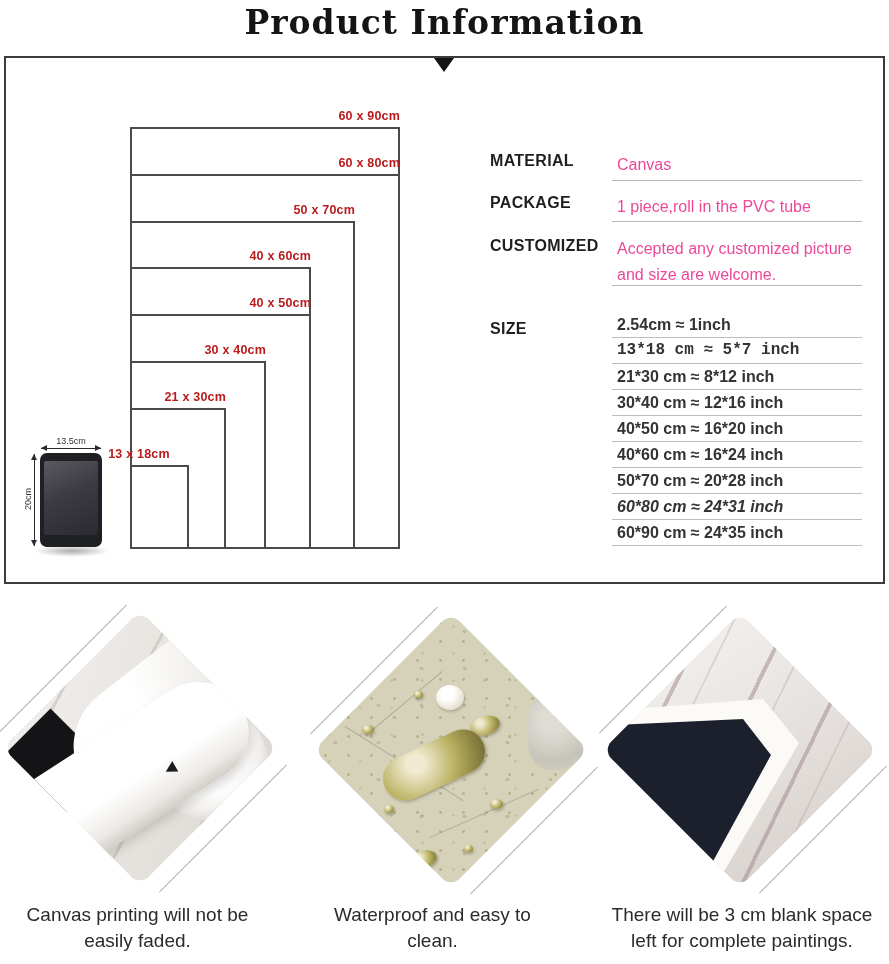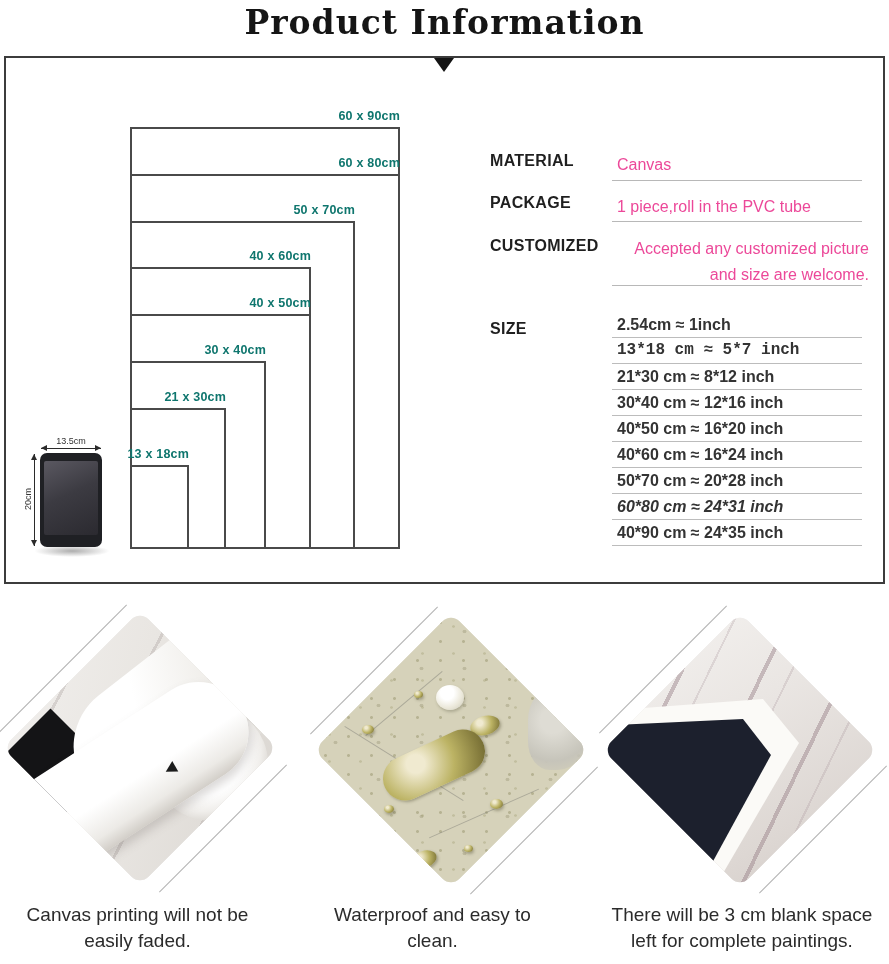--- a/index.html
+++ b/index.html
@@ -15,21 +15,21 @@
   
   .info-box { position:absolute; left:4px; top:56px; width:881px; height:528px;
               border:2px solid #3c3c3c; background:#fff; }
   .top-triangle { position:absolute; left:434px; top:58px; width:0; height:0;
                   border-left:10px solid transparent; border-right:10px solid transparent;
                   border-top:14px solid #141414; }
 
   
   .size-rect { position:absolute; border:2px solid #4a4a4a; background:transparent; }
   .size-rect-label { position:absolute; width:100px; text-align:right;
-                     font-size:12.5px; font-weight:700; color:#0f766e; letter-spacing:.2px; }
+                     font-size:12.5px; font-weight:700; color:#b91c1c; letter-spacing:.2px; }
 
   
   .device-body { position:absolute; left:40px; top:453px; width:62px; height:94px;
                  background:#1f2024; border-radius:7px; }
   .device-screen { position:absolute; left:4px; top:8px; width:54px; height:74px;
                    background:linear-gradient(155deg,#5a5861 0%,#3c3b42 45%,#2b2a30 100%);
                    border-radius:2px; }
   .device-shadow { position:absolute; left:34px; top:545px; width:76px; height:12px;
                    background:radial-gradient(ellipse at center, rgba(40,40,40,.38) 0%, rgba(40,40,40,0) 70%); }
   .dim-label { position:absolute; font-size:9px; color:#333; }
@@ -142,53 +142,53 @@
   <div class="size-rect" style="left:130px; top:408px; width:96px;  height:141px;"></div>
   <div class="size-rect" style="left:130px; top:465px; width:59px;  height:84px;"></div>
 
   <div class="size-rect-label" style="left:300px; top:109px;">60 x 90cm</div>
   <div class="size-rect-label" style="left:300px; top:156px;">60 x 80cm</div>
   <div class="size-rect-label" style="left:255px; top:203px;">50 x 70cm</div>
   <div class="size-rect-label" style="left:211px; top:249px;">40 x 60cm</div>
   <div class="size-rect-label" style="left:211px; top:296px;">40 x 50cm</div>
   <div class="size-rect-label" style="left:166px; top:343px;">30 x 40cm</div>
   <div class="size-rect-label" style="left:126px; top:390px;">21 x 30cm</div>
-  <div class="size-rect-label" style="left:89px;  top:447px;">13 x 18cm</div>
+  <div class="size-rect-label" style="left:89px;  top:447px;text-align:center;">13 x 18cm</div>
 
   <div class="device-shadow"></div>
   <div class="device-body">
     <div class="device-screen"></div>
   </div>
   <div class="harrow"></div>
   <div class="varrow"></div>
   <div class="dim-label" style="left:41px; top:436px; width:60px; text-align:center;">13.5cm</div>
   <div class="dim-label" style="left:8px; top:494px; width:40px; text-align:center; transform:rotate(-90deg);">20cm</div>
 
   <div class="spec-label" style="top:152px;">MATERIAL</div>
   <div class="spec-value" style="top:152px;">Canvas</div>
   <div class="spec-underline" style="top:180px;"></div>
 
   <div class="spec-label" style="top:194px;">PACKAGE</div>
   <div class="spec-value" style="top:194px;">1 piece,roll in the PVC tube</div>
   <div class="spec-underline" style="top:221px;"></div>
 
   <div class="spec-label" style="top:237px;text-align:center;">CUSTOMIZED</div>
-  <div class="spec-value" style="top:236px;text-align:right;">Accepted any customized picture and size are welcome.</div>
+  <div class="spec-value" style="top:236px;">Accepted any customized picture and size are welcome.</div>
   <div class="spec-underline" style="top:285px;"></div>
 
   <div class="spec-label" style="top:320px;">SIZE</div>
   <div class="size-row" style="top:312px;">2.54cm ≈ 1inch</div>
   <div class="size-row" style="top:338px;font-family:Liberation Mono, monospace;">13*18 cm ≈ 5*7 inch</div>
   <div class="size-row" style="top:364px;">21*30 cm ≈ 8*12 inch</div>
   <div class="size-row" style="top:390px;">30*40 cm ≈ 12*16 inch</div>
   <div class="size-row" style="top:416px;">40*50 cm ≈ 16*20 inch</div>
   <div class="size-row" style="top:442px;">40*60 cm ≈ 16*24 inch</div>
   <div class="size-row" style="top:468px;">50*70 cm ≈ 20*28 inch</div>
   <div class="size-row" style="top:494px;font-style:italic;">60*80 cm ≈ 24*31 inch</div>
-  <div class="size-row" style="top:520px;">40*90 cm ≈ 24*35 inch</div>
+  <div class="size-row" style="top:520px;">60*90 cm ≈ 24*35 inch</div>
 
   <div class="deco-line" style="left:-27px; top:668px;"></div>
   <div class="deco-line" style="left:133px; top:828px;"></div>
   <div class="diamond" style="left:43px; top:651px;">
     <div class="diamond-inner">
       <div class="d1-bg"></div>
       <div class="d1-black"></div>
       <div class="d1-roll"></div>
       <div class="d1-loop"></div>
       <div class="d1-band"></div>

